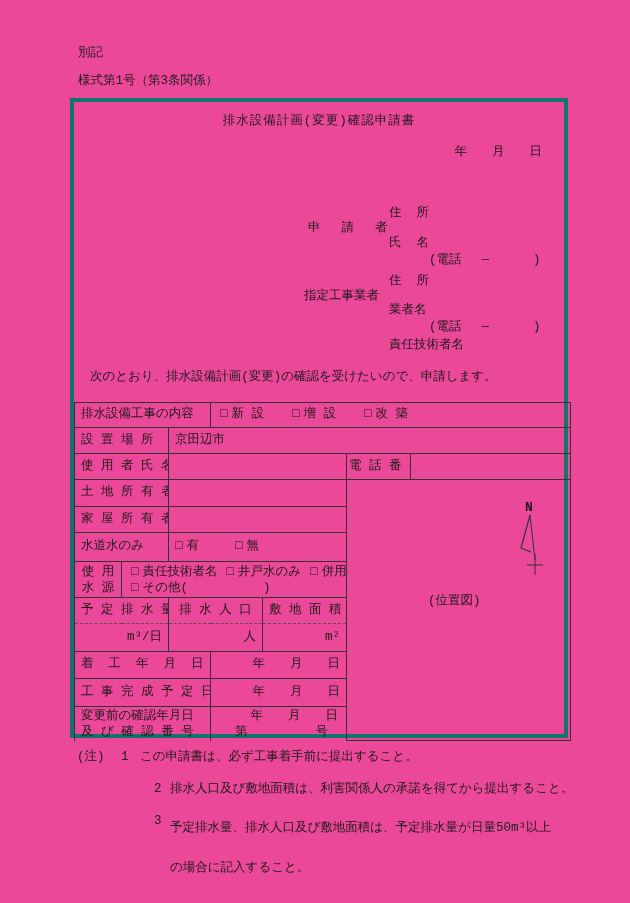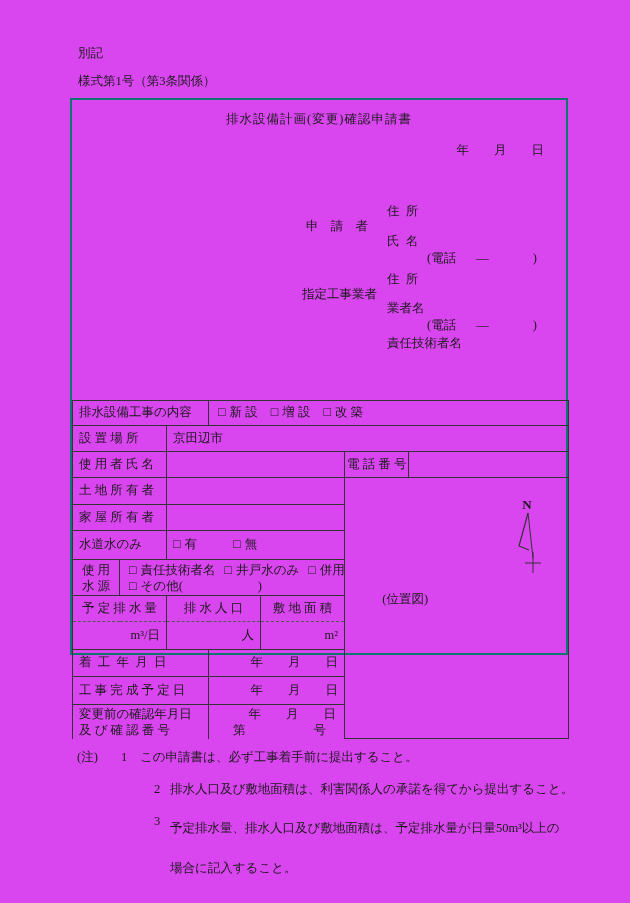--- a/index.html
+++ b/index.html
@@ -1,33 +1,33 @@
 <!DOCTYPE html>
 <html><head>
 <meta charset="utf-8">
 <style>
   html,body { margin:0; padding:0; background:#ffffff; }
   .page {
     position: relative;
     width: 630px;
     height: 903px;
-    background: #d946ef;
+    background: #ec4899;
     color: #1a1a1a;
-    font-family: Liberation Serif, serif;
+    font-family: Liberation Mono, monospace;
     font-size: 12.5px;
     line-height: 1.25;
     overflow: hidden;
   }
   .abs { position: absolute; white-space: pre; }
   
   .form-box {
     position: absolute;
     left: 70px; top: 98px;
-    width: 498px; height: 557px;
-    border: 2px solid #0f766e;
+    width: 498px; height: 640px;
+    border: 4px solid #0f766e;
     box-sizing: border-box;
   }
   .form-title { left:0; right:0; top:12px; text-align:center; letter-spacing:1px; }
   .date-line { top:43px; right:22px; }
   .date-line span + span, .date-cell span + span { margin-left:25px; }
   .addressee { left:24px; top:71px; }
   .party-label-applicant { left:234px; top:119px; letter-spacing:2px; }
   .line-app-address { left:315px; top:104px; }
   .line-app-name { left:315px; top:134px; }
   .line-app-phone { left:355px; top:151px; }
@@ -54,21 +54,21 @@
     white-space: pre;
     overflow: hidden;
   }
   td.nl { border-left:none; }
   td.nr { border-right:none; }
   tr.rlast td, td.nb { border-bottom:none; }
   tr.rdash td { border-bottom:1px dashed #555; }
   tr.rdash2 td { border-top:1px dashed #555; }
   td.ctr { text-align:center; }
   td.vr { text-align:right; padding-right:8px;margin-top:16px; }
-  .cbopt { margin-left:13px; }
+  .cbopt { margin-left:28px; }
   .cbopt:first-child { margin-left:3px; }
   .cb { margin-right:4px; }
   td.intercept-cell { padding-left:30px; }
   .opt-gap36 { margin-left:36px; }
   .ws-line { padding-left:3px; }
   .ws-opt + .ws-opt { margin-left:9px; }
   .other-close { margin-left:75px; }
   .two-line { line-height:16px; }
   .date-cell { text-align:right; padding-right:4px; }
   .no-line { padding-left:20px; }
@@ -97,20 +97,21 @@
     <div class="abs line-app-address">住  所</div>
     <div class="abs line-app-name">氏  名</div>
     <div class="abs line-app-phone"><span>(電話</span><span class="phone-dash">—</span><span class="phone-close">)</span></div>
 
     <div class="abs party-label-contractor">指定工事業者</div>
     <div class="abs line-con-address">住  所</div>
     <div class="abs line-con-company">業者名</div>
     <div class="abs line-con-phone"><span>(電話</span><span class="phone-dash">—</span><span class="phone-close">)</span></div>
     <div class="abs line-engineer">責任技術者名</div>
 
+    <div class="abs intro-line">次のとおり、排水設備計画(変更)の確認を受けたいので、申請します。</div>
 
     <table class="ft">
       <colgroup>
         <col style="width:47px">
           <col style="width:47px">
           <col style="width:42px">
         <col style="width:52px">
           <col style="width:84px">
           <col style="width:64px">
           <col style="width:160px">

